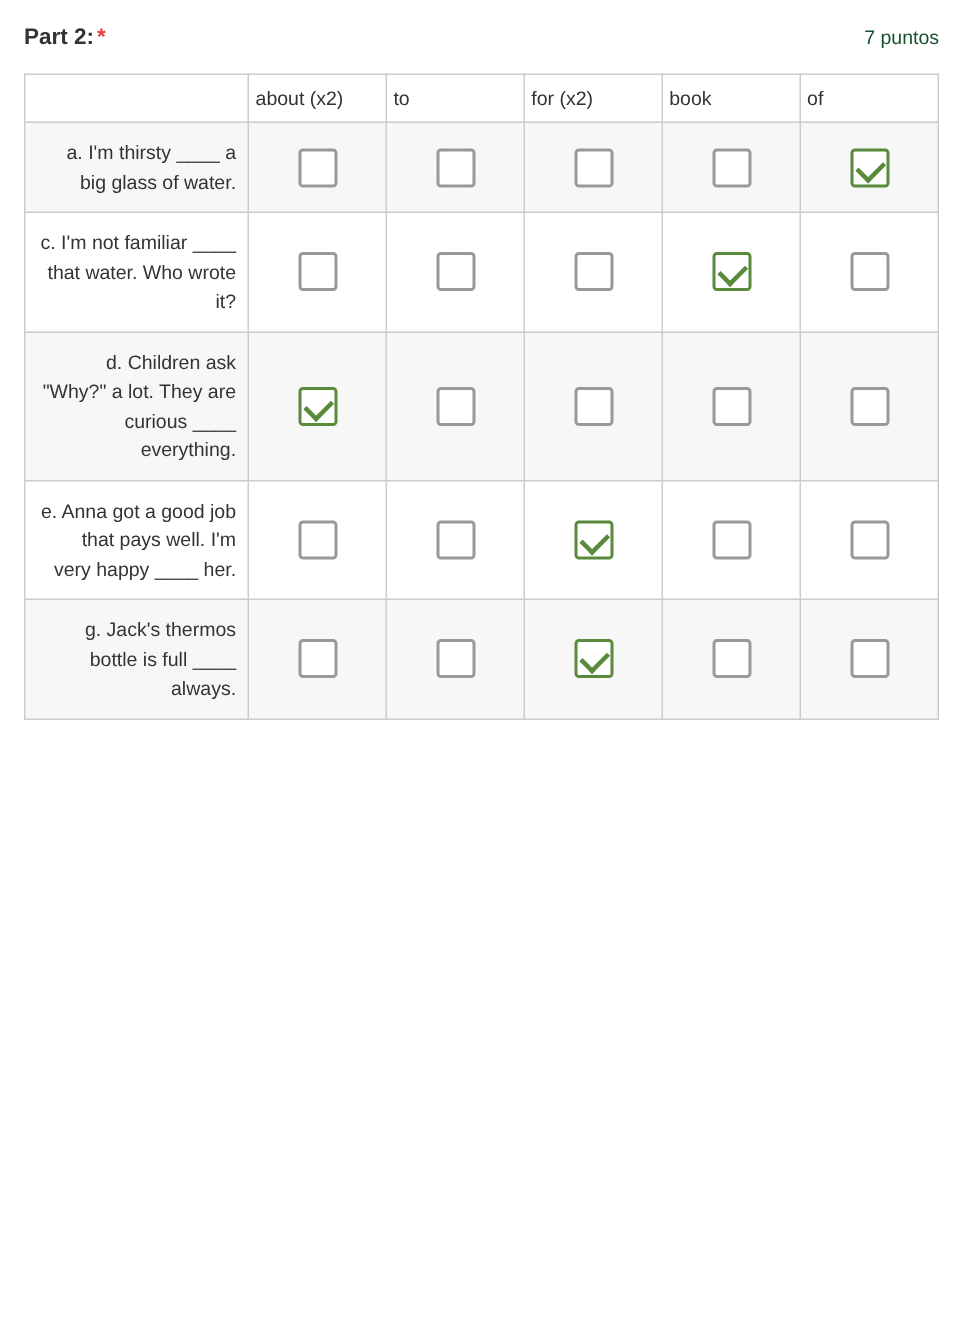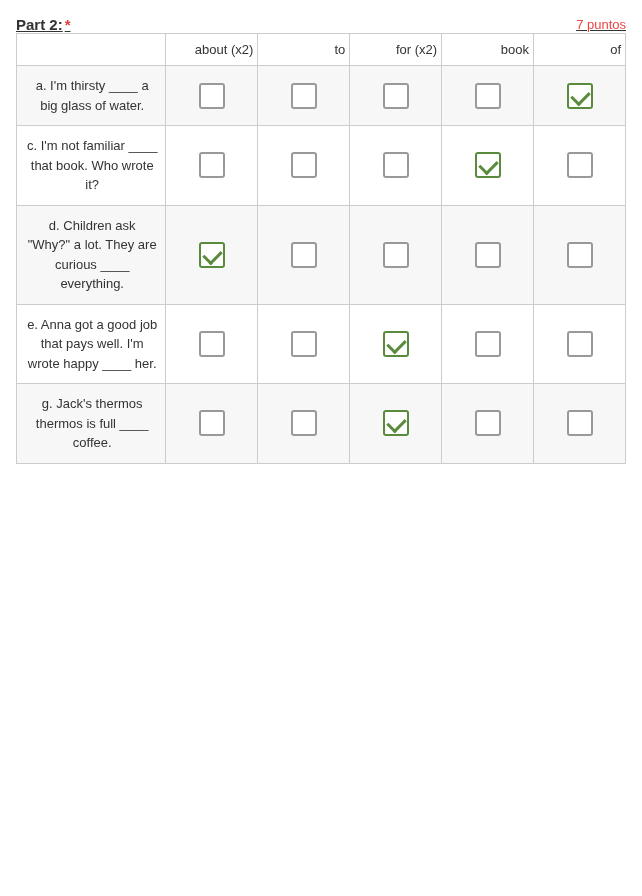--- a/index.html
+++ b/index.html
@@ -12,46 +12,46 @@
       min-height: 896px;
     }
     .container {
       padding: 16px;
       max-width: 642px;
     }
     .header {
       display: flex;
       justify-content: space-between;
       align-items: center;
-      text-decoration: underline;
+      margin-bottom: 16px;
     }
     .part-label {
       font-size: 15px;
       font-weight: bold;
       color: #333;
     }
     .part-label .asterisk {
       color: #e53e3e;
       margin-left: 2px;
     }
     .points {
       font-size: 13px;
-      color: #ef4444;
+      color: #14532d;
     }
     table {
       width: 100%;
       border-collapse: collapse;
       border: 1px solid #ccc;
     }
     thead tr {
       background: #fff;
     }
     thead th {
       padding: 8px 4px;
-      text-align: right;
+      text-align: left;
       font-weight: normal;
       font-size: 13px;
       color: #333;
       border: 1px solid #ccc;
     }
     thead th:first-child {
       width: 130px;
     }
     tbody tr:nth-child(odd) {
       background: #f7f7f7;
@@ -59,21 +59,21 @@
     tbody tr:nth-child(even) {
       background: #fff;
     }
     tbody td {
       padding: 10px 8px;
       border: 1px solid #ccc;
       text-align: center;
       vertical-align: middle;
     }
     tbody td:first-child {
-      text-align: center;
+      text-align: right;
       font-size: 13px;
       line-height: 1.5;
       padding-left: 10px;
     }
     .checkbox-cell {
       width: 80px;
     }
     .cb {
       display: inline-block;
       width: 26px;
@@ -128,45 +128,45 @@
     <tbody id="table-body">
     <tr>
           <td>a. I'm thirsty ____ a big glass of water.</td>
           <td class="checkbox-cell"><div class="cb"></div></td>
           <td class="checkbox-cell"><div class="cb"></div></td>
           <td class="checkbox-cell"><div class="cb"></div></td>
           <td class="checkbox-cell"><div class="cb"></div></td>
           <td class="checkbox-cell"><div class="cb checked"></div></td>
         </tr>
         <tr>
-          <td>c. I'm not familiar ____ that book. Who wrote it?</td>
+          <td>c. I'm not familiar ____ that water. Who wrote it?</td>
           <td class="checkbox-cell"><div class="cb"></div></td>
           <td class="checkbox-cell"><div class="cb"></div></td>
           <td class="checkbox-cell"><div class="cb"></div></td>
           <td class="checkbox-cell"><div class="cb checked"></div></td>
           <td class="checkbox-cell"><div class="cb"></div></td>
         </tr>
         <tr>
           <td>d. Children ask "Why?" a lot. They are curious ____ everything.</td>
           <td class="checkbox-cell"><div class="cb checked"></div></td>
           <td class="checkbox-cell"><div class="cb"></div></td>
           <td class="checkbox-cell"><div class="cb"></div></td>
           <td class="checkbox-cell"><div class="cb"></div></td>
           <td class="checkbox-cell"><div class="cb"></div></td>
         </tr>
         <tr>
-          <td>e. Anna got a good job that pays well. I'm wrote happy ____ her.</td>
+          <td>e. Anna got a good job that pays well. I'm very happy ____ her.</td>
           <td class="checkbox-cell"><div class="cb"></div></td>
           <td class="checkbox-cell"><div class="cb"></div></td>
           <td class="checkbox-cell"><div class="cb checked"></div></td>
           <td class="checkbox-cell"><div class="cb"></div></td>
           <td class="checkbox-cell"><div class="cb"></div></td>
         </tr>
         <tr>
-          <td>g. Jack's thermos thermos is full ____ coffee.</td>
+          <td>g. Jack's thermos bottle is full ____ always.</td>
           <td class="checkbox-cell"><div class="cb"></div></td>
           <td class="checkbox-cell"><div class="cb"></div></td>
           <td class="checkbox-cell"><div class="cb checked"></div></td>
           <td class="checkbox-cell"><div class="cb"></div></td>
           <td class="checkbox-cell"><div class="cb"></div></td>
         </tr>
       </tbody>
   </table>
 </div>
 

